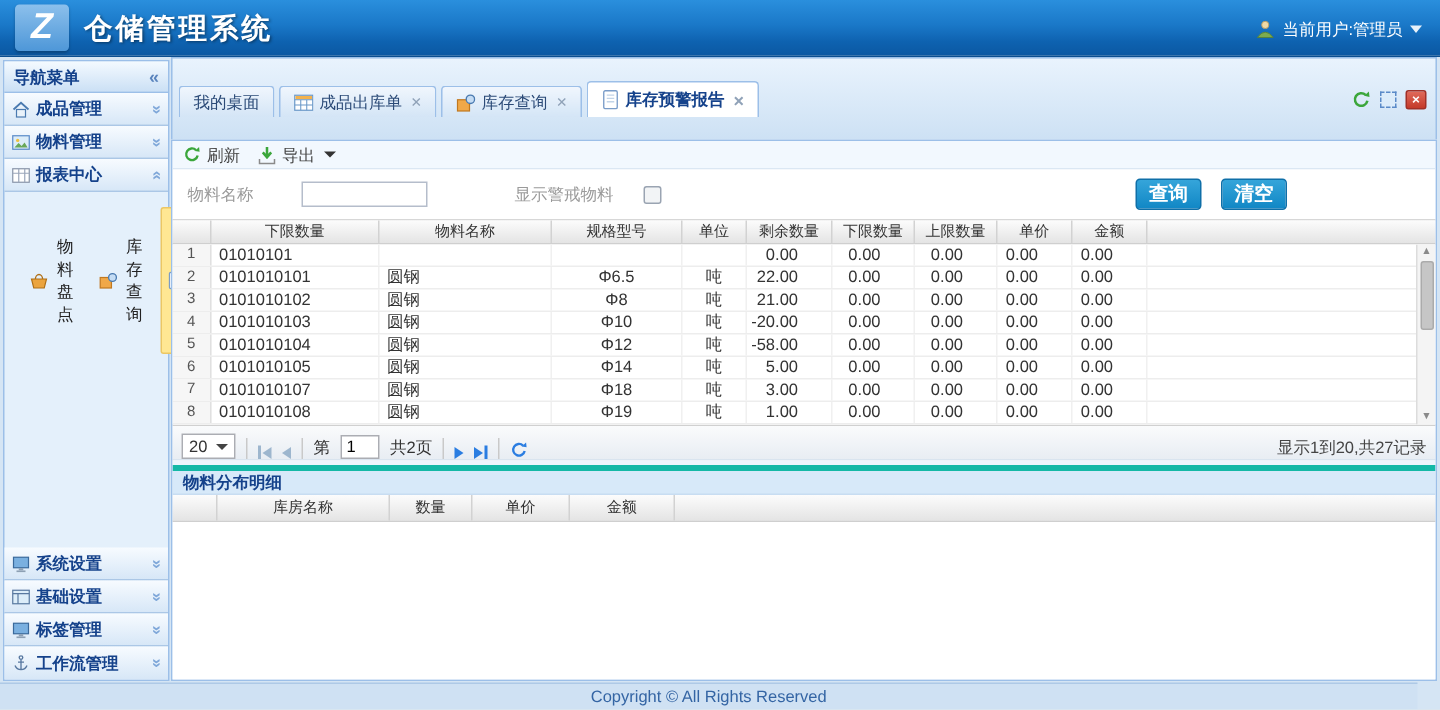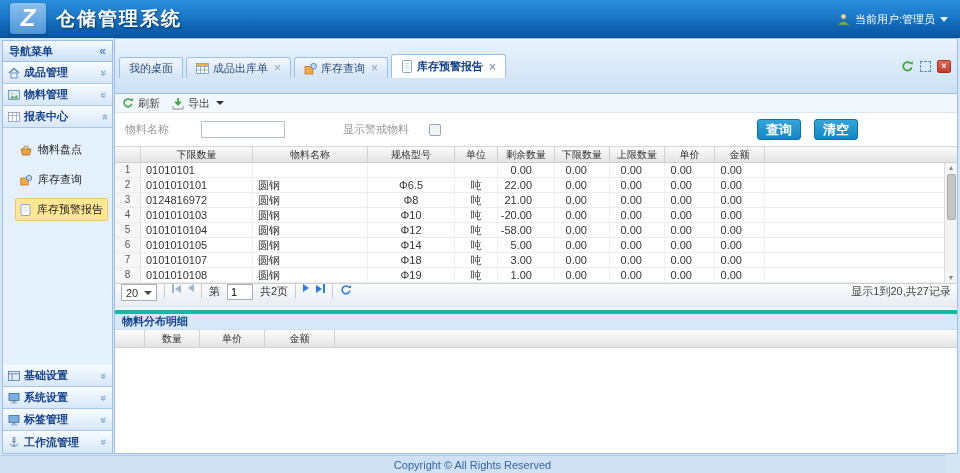--- a/index.html
+++ b/index.html
@@ -28,21 +28,21 @@
   .nav-header { flex:0 0 21px; background:linear-gradient(#f4faff, #cbe0f5);
     border-bottom:1px solid #9cbfe8; display:flex; align-items:center;
     padding:0 6px; color:#15428b; font-size:11px; font-weight:bold; }
   .nav-collapse { margin-left:auto; color:#5a84bd; font-size:12px; cursor:pointer; font-weight:bold;}
   .nav-group { flex:0 0 22px; background:linear-gradient(#f7fbff, #d7e7f7);
     border-bottom:1px solid #abc7e6; display:flex; align-items:center; gap:4px;
     padding:0 5px; color:#15428b; font-size:11px; font-weight:bold; cursor:pointer; }
   .chev { margin-left:auto; color:#7fa7d9; font-size:11px; font-weight:bold; }
   .chev.down { display:inline-block; transform:rotate(90deg); }
   .chev.up   { display:inline-block; transform:rotate(-90deg); }
-  .nav-sub { padding:10px 4px 10px 12px; display:flex; flex-direction:column; gap:7px; }
+  .nav-sub { padding:10px 4px 10px 12px; display:flex; flex-direction:row; gap:7px; }
   .nav-item { display:flex; align-items:center; gap:6px; font-size:11px; color:#222;
     padding:3px 4px; cursor:pointer; border:1px solid transparent; }
   .nav-item.active { background:#ffe793; border:1px solid #ecc764; border-radius:2px; }
   .sidebar-spacer { flex:1; }
   .icon { display:inline-flex; align-items:center; justify-content:center; flex:0 0 auto; }
 
   
   .workspace { position:absolute; left:114px; top:38px; right:2px; bottom:19px;
     display:flex; flex-direction:column; }
   .tabbar { flex:0 0 27px; background:linear-gradient(#e9f3fd, #cde1f4);
@@ -75,21 +75,21 @@
     color:#9a9a9a; position:relative; background:#fff; }
   .filter-label-name { margin-left:10px; }
   .filter-input { margin-left:32px; width:84px; height:17px; border:1px solid #b5bdcb;
     font-size:11px; padding:0 3px; }
   .filter-label-alert { margin-left:58px;font-family:Liberation Serif, serif; }
   .checkbox { margin-left:20px; width:12px; height:12px; border:1px solid #9aa4b2;
     background:#f2f4f6; border-radius:2px; cursor:pointer; }
   .btn { position:absolute; top:6px; width:44px; height:21px; border:1px solid #0f6fa8;
     border-radius:3px; background:linear-gradient(#35a5da, #1187c5);
     color:#fff; font-weight:bold; font-size:13px; text-align:center; line-height:19px;
-    cursor:pointer; font-family:Liberation Serif, serif; }
+    cursor:pointer; font-family:Liberation Mono, monospace; }
   .btn-query { right:156px; }
   .btn-clear { right:99px; }
 
   
   .grid { flex:0 0 auto; display:flex; flex-direction:column; border-top:1px solid #d7d7d7; }
   .grid-header, .detail-hrow { flex:0 0 16px; display:flex;
     background:linear-gradient(#fcfcfc, #e4e4e4); border-bottom:1px solid #cfcfcf;
     font-size:10px; color:#333; }
   .hcell { border-right:1px solid #d2d2d2; text-align:center; line-height:15px;
     overflow:hidden; white-space:nowrap; cursor:pointer; }
@@ -110,21 +110,21 @@
   .vscroll { position:absolute; right:0; top:0; bottom:0; width:13px; background:#f4f4f4;
     border-left:1px solid #dcdcdc; display:flex; flex-direction:column; align-items:center; }
   .scroll-arrow { font-size:7px; color:#8a8a8a; line-height:10px; cursor:pointer; }
   .scroll-thumb { width:9px; height:46px; background:#c6c6c6; border:1px solid #ababab;
     border-radius:2px; margin-top:1px; cursor:grab; }
   .scroll-spacer { flex:1; }
 
   
   .pager { flex:0 0 24px; background:linear-gradient(#fafbfc, #e8edf3);
     border-top:1px solid #d0d0d0; border-bottom:1px solid #d9e4ef;
-    display:flex; align-items:flex-start; padding:0 6px; gap:7px; font-size:11px; color:#333; }
+    display:flex; align-items:flex-end; padding:0 6px; gap:7px; font-size:11px; color:#333; }
   .psize { width:36px; height:17px; border:1px solid #abadb3; background:#fff;
     display:flex; align-items:center; justify-content:space-between; padding:0 4px;
     font-size:11px; cursor:pointer; }
   .psize .caret-sm { border-top-color:#444; margin:0; }
   .vsep { width:1px; height:14px; background:#c9c9c9; }
   .pgbtn { display:flex; align-items:center; gap:1px; cursor:pointer; }
   .tri-l { width:0; height:0; border-top:4px solid transparent; border-bottom:4px solid transparent;
     border-right:6px solid #9db6ce; }
   .tri-r { width:0; height:0; border-top:4px solid transparent; border-bottom:4px solid transparent;
     border-left:6px solid #2a7de1; }
@@ -237,36 +237,36 @@
         </span>
         <span>库存预警报告</span>
       </div>
     </div>
 
     <div class="sidebar-spacer"></div>
 
     <div class="nav-group">
       <span class="icon">
         <svg width="12" height="12" viewBox="0 0 12 12">
-            <rect x="0.5" y="1.5" width="11" height="9" fill="#dcedf9" stroke="#5878a0" stroke-width="0.8"></rect>
-            <path d="M0.5 3.8 h11 M4 3.8 v6.7" stroke="#5878a0" stroke-width="0.8"></path>
-          </svg>
-      </span>
-      <span>基础设置</span>
-      <span class="chev down">»</span>
-    </div>
-    <div class="nav-group">
-      <span class="icon">
-        <svg width="12" height="12" viewBox="0 0 12 12">
             <rect x="1" y="1.5" width="10" height="7" fill="#7ab0e0" stroke="#3a6a9c" stroke-width="0.8"></rect>
             <rect x="4.5" y="8.8" width="3" height="1.4" fill="#8da0b4"></rect>
             <rect x="3" y="10.3" width="6" height="1.1" fill="#8da0b4"></rect>
           </svg>
       </span>
       <span>系统设置</span>
+      <span class="chev down">»</span>
+    </div>
+    <div class="nav-group">
+      <span class="icon">
+        <svg width="12" height="12" viewBox="0 0 12 12">
+            <rect x="0.5" y="1.5" width="11" height="9" fill="#dcedf9" stroke="#5878a0" stroke-width="0.8"></rect>
+            <path d="M0.5 3.8 h11 M4 3.8 v6.7" stroke="#5878a0" stroke-width="0.8"></path>
+          </svg>
+      </span>
+      <span>基础设置</span>
       <span class="chev down">»</span>
     </div>
     <div class="nav-group">
       <span class="icon">
         <svg width="12" height="12" viewBox="0 0 12 12">
             <rect x="1" y="1.5" width="10" height="7" fill="#7ab0e0" stroke="#3a6a9c" stroke-width="0.8"></rect>
             <rect x="4.5" y="8.8" width="3" height="1.4" fill="#8da0b4"></rect>
             <rect x="3" y="10.3" width="6" height="1.1" fill="#8da0b4"></rect>
           </svg>
       </span>
@@ -405,21 +405,21 @@
                 <div class="tcell c4">吨</div>
                 <div class="tcell c5">22.00</div>
                 <div class="tcell c6">0.00</div>
                 <div class="tcell c7">0.00</div>
                 <div class="tcell c8">0.00</div>
                 <div class="tcell c9">0.00</div>
                 <div class="tcell fill"></div>
               </div>
               <div class="trow">
                 <div class="tcell c0">3</div>
-                <div class="tcell c1">0124816972</div>
+                <div class="tcell c1">0101010102</div>
                 <div class="tcell c2">圆钢</div>
                 <div class="tcell c3">Φ8</div>
                 <div class="tcell c4">吨</div>
                 <div class="tcell c5">21.00</div>
                 <div class="tcell c6">0.00</div>
                 <div class="tcell c7">0.00</div>
                 <div class="tcell c8">0.00</div>
                 <div class="tcell c9">0.00</div>
                 <div class="tcell fill"></div>
               </div>
@@ -530,20 +530,21 @@
               <path d="M11.6 1 l0.4 3.6 -3.5-0.7 z" fill="#2a7de1"></path>
             </svg>
         </span>
         <span class="pager-summary">显示1到20,共27记录</span>
       </div>
 
       <div class="gap"></div>
       <div class="section-title">物料分布明细</div>
       <div class="detail-hrow">
           <div class="hcell d0"></div>
+          <div class="hcell d1">库房名称</div>
           <div class="hcell d2">数量</div>
           <div class="hcell d3">单价</div>
           <div class="hcell d4">金额</div>
           <div class="hcell fill"></div>
         </div>
       <div class="detail-empty"></div>
 
     </div>
   </div>
 

